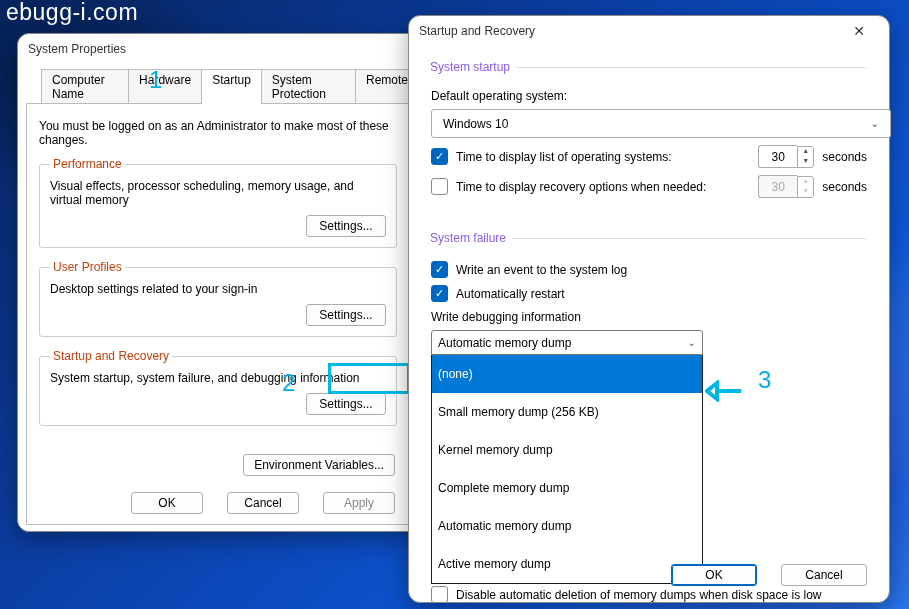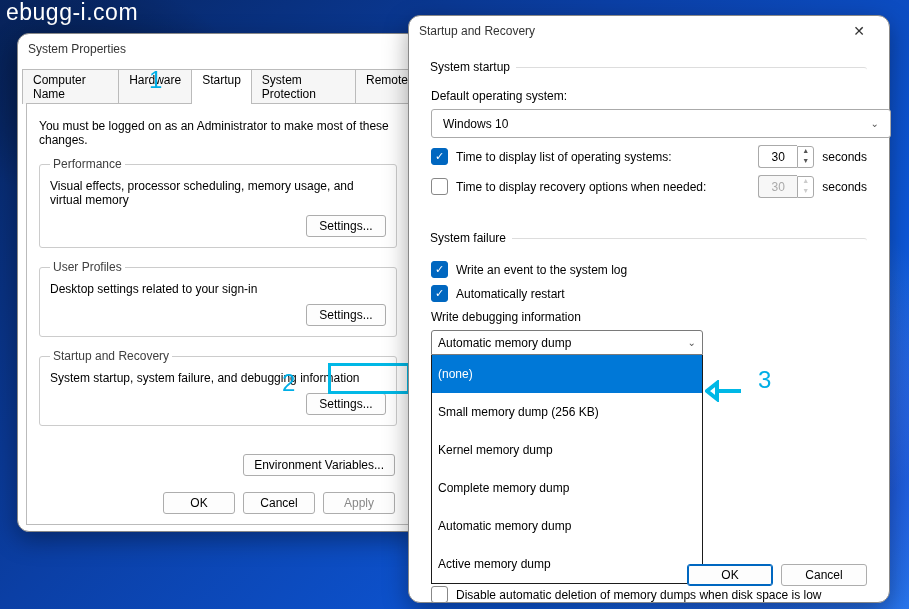--- a/index.html
+++ b/index.html
@@ -11,42 +11,42 @@
         radial-gradient(ellipse 220px 160px at 10% 15%, rgba(0,0,0,.35), transparent 70%),
         linear-gradient(135deg,#07245e 0%, #0b3fa5 40%, #0d57d8 75%, #2a7bf0 100%);
   }
   .watermark{position:absolute;top:-1px;left:6px;color:#fff;font-size:23px;font-family:"Segoe UI",Arial,sans-serif;letter-spacing:.5px}
   .win{position:absolute;background:#fff;border:1px solid #888;border-radius:12px;box-shadow:0 8px 24px rgba(0,0,0,.35)}
   .sysprop{left:17px;top:33px;width:400px;height:497px}
 
   .titlebar{height:30px;display:flex;align-items:center;padding:0 10px;color:#333;font-size:12px}
   .close{margin-left:auto;font-size:14px;width:40px;height:30px;display:flex;align-items:center;justify-content:center;cursor:default}
 
-  .tabs{display:flex;padding-left:4px;margin-top:4px}
+  .tabs{display:flex;padding-left:23px;margin-top:4px}
   .tab{padding:3px 10px;border:1px solid #bbb;border-bottom:none;background:#f6f6f6;margin-right:-1px;font-size:12px;position:relative;top:1px;color:#000}
   .tab.active{background:#fff;z-index:2}
   .tab-body{border:1px solid #bbb;margin:0 8px 8px;padding:12px 12px 8px;background:#fff;position:relative;height:400px}
 
   .note{margin:3px 0 10px;color:#000}
 
   fieldset{border:1px solid #ccc;border-radius:3px;margin:0 0 12px;padding:6px 10px 10px}
-  legend{padding:0 3px;color:#404040}
+  legend{padding:0 3px;color:#c2410c}
   .fdesc{color:#000;margin:2px 0 8px}
   .settings-btn{display:block;margin-left:auto;width:80px}
 
   button{font:inherit;background:#fdfdfd;border:1px solid #adadad;border-radius:3px;padding:3px 10px;min-width:72px;color:#000}
   button.def{border-color:#0067c0;box-shadow:0 0 0 1px #0067c0 inset}
 
-  .dlg-footer{position:absolute;bottom:10px;right:14px;display:flex;gap:8px}
+  .dlg-footer{position:absolute;bottom:10px;right:14px;display:flex;gap:24px}
   .envrow{position:absolute;bottom:48px;right:14px}
 
   
   .startup{left:408px;top:15px;width:480px;height:586px}
   .startup .body{padding:14px 22px 12px;color:#000}
-  .sect-h{margin:4px 0 9px;color:#000000}
+  .sect-h{margin:4px 0 9px;color:#8b5cf6}
 
   .os-select{width:100%;height:23px;border:1px solid #aaa;border-radius:3px;padding:2px 11px;background:#fff;font:inherit;display:flex;align-items:center;justify-content:space-between}
   .chev{font-size:10px;color:#555}
 
   .row{display:flex;align-items:center;gap:8px;margin:7px 0}
   .cb{width:15px;height:15px;border:1px solid #888;border-radius:3px;display:inline-flex;align-items:center;justify-content:center;background:#fff}
   .cb.on{background:#0067c0;border-color:#0067c0;color:#fff}
   .tick{font-size:11px;line-height:1}
   .spin{display:flex;align-items:center;margin-left:auto}
   .spin input{width:38px;height:21px;border:1px solid #aaa;border-right:none;border-radius:3px 0 0 3px;text-align:center;font:inherit;padding:0}

